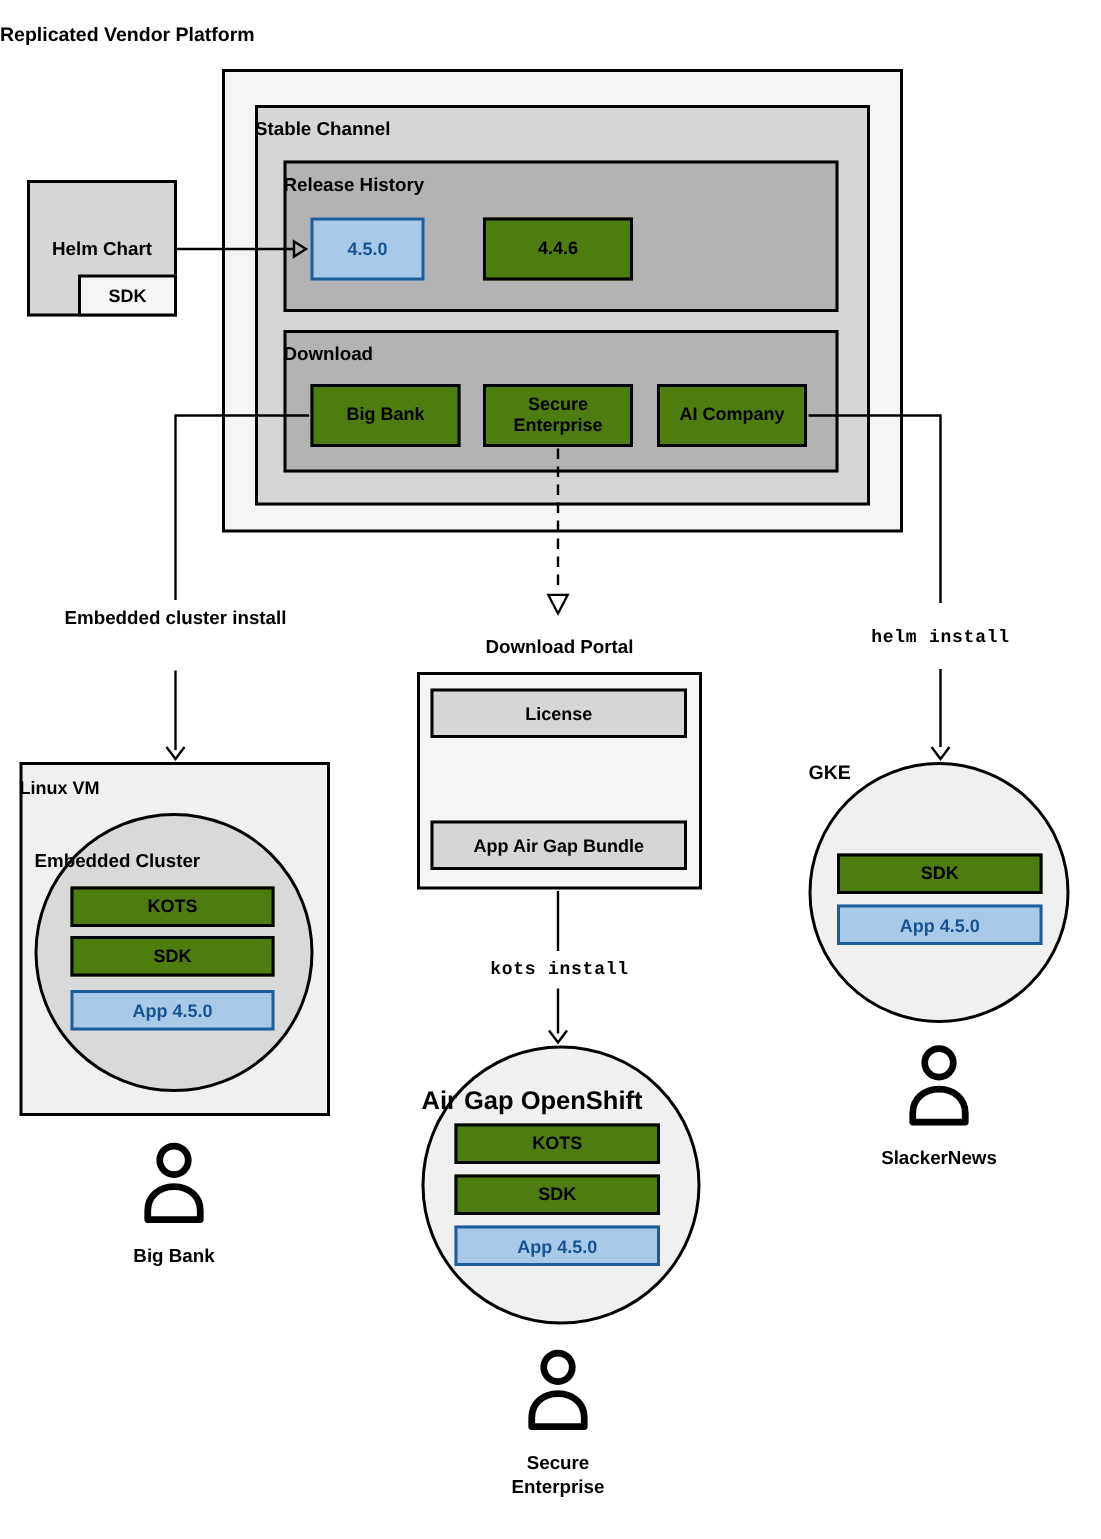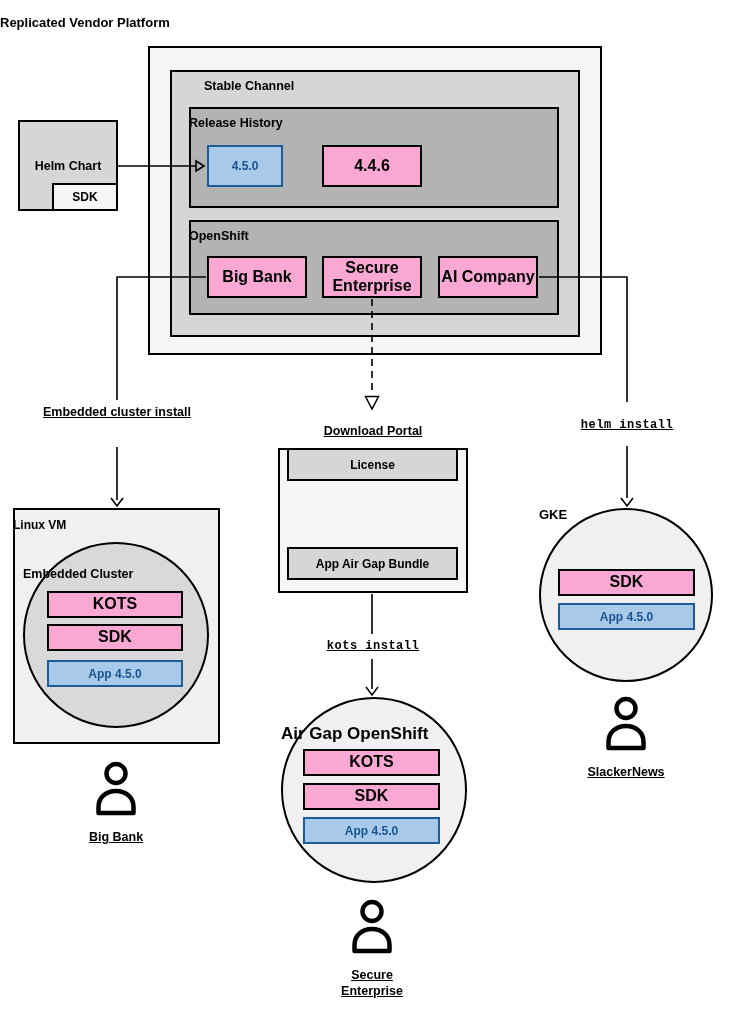--- a/index.html
+++ b/index.html
@@ -23,60 +23,60 @@
   .node{
     border:2px solid var(--line-color);
     display:flex;align-items:center;justify-content:center;
     text-align:center;font-weight:bold;color:#000;
   }
   .container-box{display:block;}
   .clabel{
     position:absolute;left:0;right:0;
     font-weight:bold;color:#000;
   }
-  .white-node{background:#f9a8d4;font-size:16px;line-height:1.15;}
+  .white-node{background:#4d7c0f;font-size:12px;line-height:1.15;}
   .blue-node{
     background:var(--highlight-fill);
     border-color:var(--highlight-border);
     color:var(--highlight-text);
     font-size:12px;
   }
   .gray-item{background:var(--gray-mid);font-size:12px;}
   .circle{border-radius:50%;}
   .floating-label{
     position:absolute;text-align:center;font-weight:bold;color:#000;
-    font-size:12.5px;line-height:1.3;text-decoration:underline;
+    font-size:12.5px;line-height:1.3;
   }
   .mono{
     font-family:"Liberation Mono","DejaVu Sans Mono",monospace;
     font-size:12px;letter-spacing:0.5px;
   }
   svg.overlay{position:absolute;left:0;top:0;pointer-events:none;}
   .person{display:block;}
 </style>
 </head>
 <body>
 
 <div id="canvas">
 
   <div class="clabel abs" style="left:0;width:734px;top:15px;font-size:13px;">Replicated Vendor Platform</div>
 
   <div class="abs node container-box" style="left:148px;top:46px;width:454px;height:309px;background:var(--gray-outer);"></div>
 
   <div class="abs node container-box" style="left:170px;top:70px;width:410px;height:267px;background:var(--gray-mid);"></div>
-  <div class="clabel abs" style="left:170px;width:410px;top:79px;font-size:12.5px;padding-left:34px;">Stable Channel</div>
+  <div class="clabel abs" style="left:170px;width:410px;top:79px;font-size:12.5px;">Stable Channel</div>
 
   <div class="abs node container-box" style="left:189px;top:107px;width:370px;height:101px;background:var(--gray-dark);"></div>
   <div class="clabel abs" style="left:189px;width:370px;top:116px;font-size:12.5px;">Release History</div>
 
   <div class="abs node blue-node" style="left:207px;top:145px;width:76px;height:42px;">4.5.0</div>
   <div class="abs node white-node" style="left:322px;top:145px;width:100px;height:42px;">4.4.6</div>
 
   <div class="abs node container-box" style="left:189px;top:220px;width:370px;height:95px;background:var(--gray-dark);"></div>
-  <div class="clabel abs" style="left:189px;width:370px;top:229px;font-size:12.5px;">OpenShift</div>
+  <div class="clabel abs" style="left:189px;width:370px;top:229px;font-size:12.5px;">Download</div>
 
   <div class="abs node white-node" style="left:207px;top:256px;width:100px;height:42px;">Big Bank</div>
   <div class="abs node white-node" style="left:322px;top:256px;width:100px;height:42px;padding:0 10px;">Secure Enterprise</div>
   <div class="abs node" style="left:18px;top:120px;width:100px;height:91px;background:var(--gray-mid);font-size:12.5px;">Helm Chart</div>
 
   <div class="abs node white-node" style="left:438px;top:256px;width:100px;height:42px;">AI Company</div>
   <div class="abs node" style="left:52px;top:183px;width:66px;height:28px;background:var(--gray-outer);font-size:12px;">SDK</div>
 
   <div class="floating-label abs" style="left:37px;width:160px;top:404px;">Embedded cluster install</div>
 
@@ -94,21 +94,21 @@
     <svg width="48" height="58" viewBox="0 0 48 58">
       <circle cx="24" cy="13.5" r="9.5" fill="none" stroke="#000" stroke-width="4.5"></circle>
       <path d="M6.5 53 L6.5 47 C6.5 37.5 14 31 24 31 C34 31 41.5 37.5 41.5 47 L41.5 53 Z" fill="none" stroke="#000" stroke-width="4.5" stroke-linejoin="round"></path>
     </svg>
   </div>
   <div class="floating-label abs" style="left:56px;width:120px;top:829px;">Big Bank</div>
 
   <div class="floating-label abs" style="left:293px;width:160px;top:423px;">Download Portal</div>
 
   <div class="abs node container-box" style="left:278px;top:448px;width:190px;height:145px;background:var(--gray-outer);"></div>
-  <div class="abs node gray-item" style="left:287px;top:448px;width:171px;height:33px;">License</div>
+  <div class="abs node gray-item" style="left:287px;top:459px;width:171px;height:33px;">License</div>
   <div class="abs node gray-item" style="left:287px;top:547px;width:171px;height:33px;">App Air Gap Bundle</div>
 
   <div class="floating-label mono abs" style="left:293px;width:160px;top:639px;">kots install</div>
 
   <div class="abs node circle container-box" style="left:281px;top:697px;width:186px;height:186px;background:var(--gray-panel);"></div>
   <div class="clabel abs" style="left:281px;width:186px;top:724px;font-size:17px;">Air Gap OpenShift</div>
 
   <div class="abs node white-node" style="left:303px;top:749px;width:137px;height:27px;">KOTS</div>
   <div class="abs node white-node" style="left:303px;top:783px;width:137px;height:27px;">SDK</div>
   <div class="abs node blue-node" style="left:303px;top:817px;width:137px;height:27px;">App 4.5.0</div>

